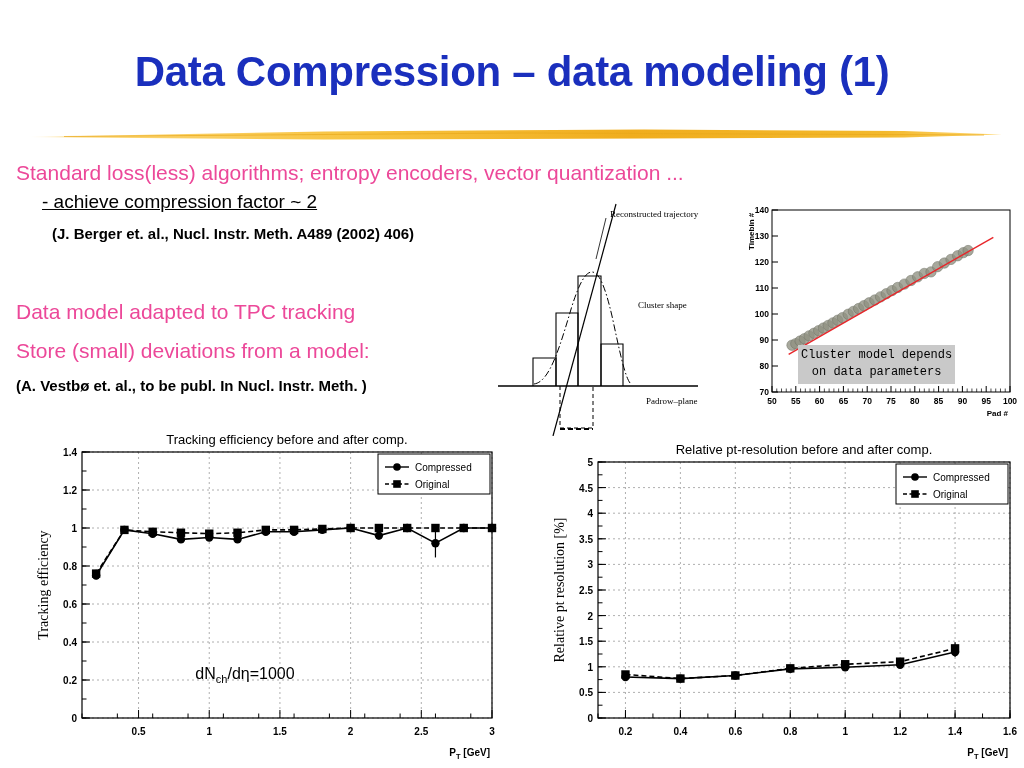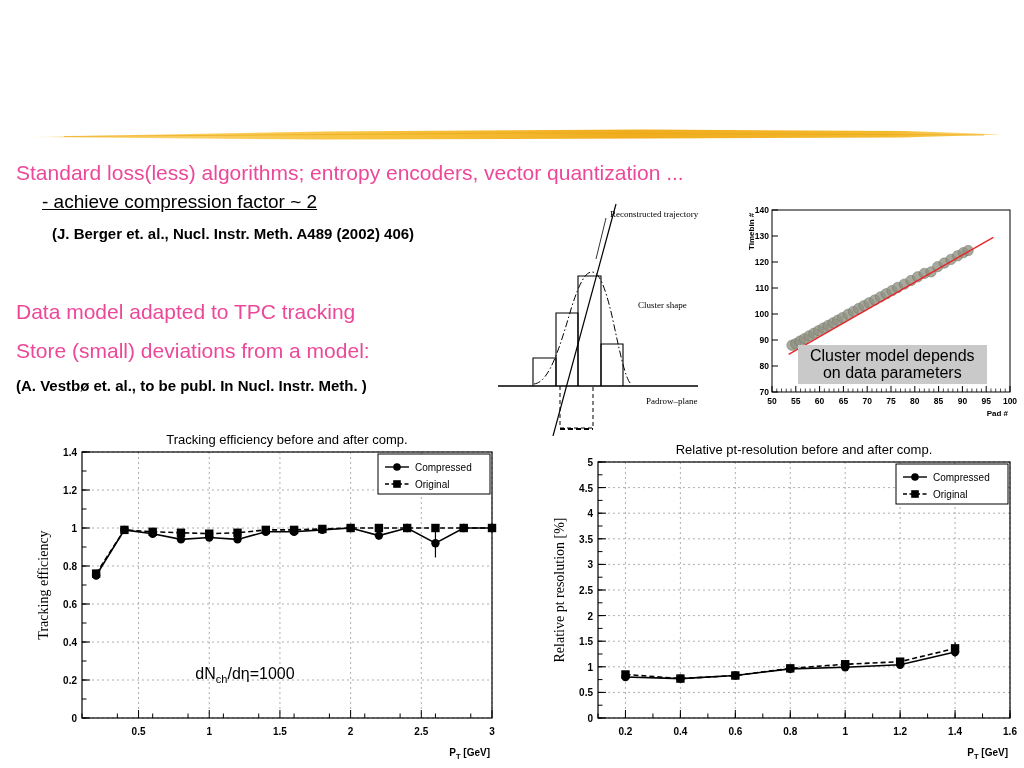--- a/index.html
+++ b/index.html
@@ -33,41 +33,42 @@
   
   #cluster-diagram{position:absolute;left:498px;top:196px;width:262px;height:240px;}
   .dg-label{font-family:"Liberation Serif",serif;font-size:9px;fill:#000;}
 
   
   #padtime-panel{position:absolute;left:742px;top:200px;width:280px;height:222px;}
   .pt-tick{font-family:"Liberation Sans",sans-serif;font-size:8.5px;font-weight:bold;fill:#000;}
   .pt-axis-title{font-family:"Liberation Sans",sans-serif;font-size:8px;font-weight:bold;fill:#000;}
   #callout{
     position:absolute;left:56px;top:145px;background:#c9c9c9;color:#000;
-    font-size:16px;line-height:17px;text-align:center;padding:2px 12px 3px;
+    font-size:12px;line-height:17px;text-align:center;padding:2px 3px 3px;font-family:Liberation Mono, monospace;
   }
 
   
   #chart-eff{position:absolute;left:20px;top:424px;width:480px;height:344px;}
   #chart-res{position:absolute;left:520px;top:436px;width:504px;height:332px;}
 
   .ch-title{font-family:"Liberation Sans",sans-serif;font-size:13px;fill:#000;}
   .ch-axtitle{font-family:"Liberation Serif",serif;font-size:14px;fill:#000;}
   .ch-tick{font-family:"Liberation Sans",sans-serif;font-size:10px;font-weight:bold;fill:#000;}
   .ch-leg{font-family:"Liberation Sans",sans-serif;font-size:10px;fill:#000;}
   .ch-ann{font-family:"Liberation Sans",sans-serif;font-size:16px;fill:#000;}
   .grid{stroke:#9a9a9a;stroke-width:.8;stroke-dasharray:2 3;}
   .frame{stroke:#000;stroke-width:1.2;fill:none;}
   .tickline{stroke:#000;stroke-width:1;}
 </style>
 </head>
 <body>
 
 <div class="slide">
 
+  <div id="slide-title">Data Compression – data modeling (1)</div>
 
   <svg id="divider" viewBox="0 0 980 22" preserveAspectRatio="none">
     <defs>
       <linearGradient id="goldgrad" x1="0" y1="0" x2="1" y2="0">
         <stop offset="0" stop-color="#ffffff"></stop>
         <stop offset="0.05" stop-color="#fcd77a"></stop>
         <stop offset="0.35" stop-color="#f7c33f"></stop>
         <stop offset="0.62" stop-color="#f0ad1e"></stop>
         <stop offset="0.88" stop-color="#f3b92c"></stop>
         <stop offset="1" stop-color="#ffd978"></stop>

